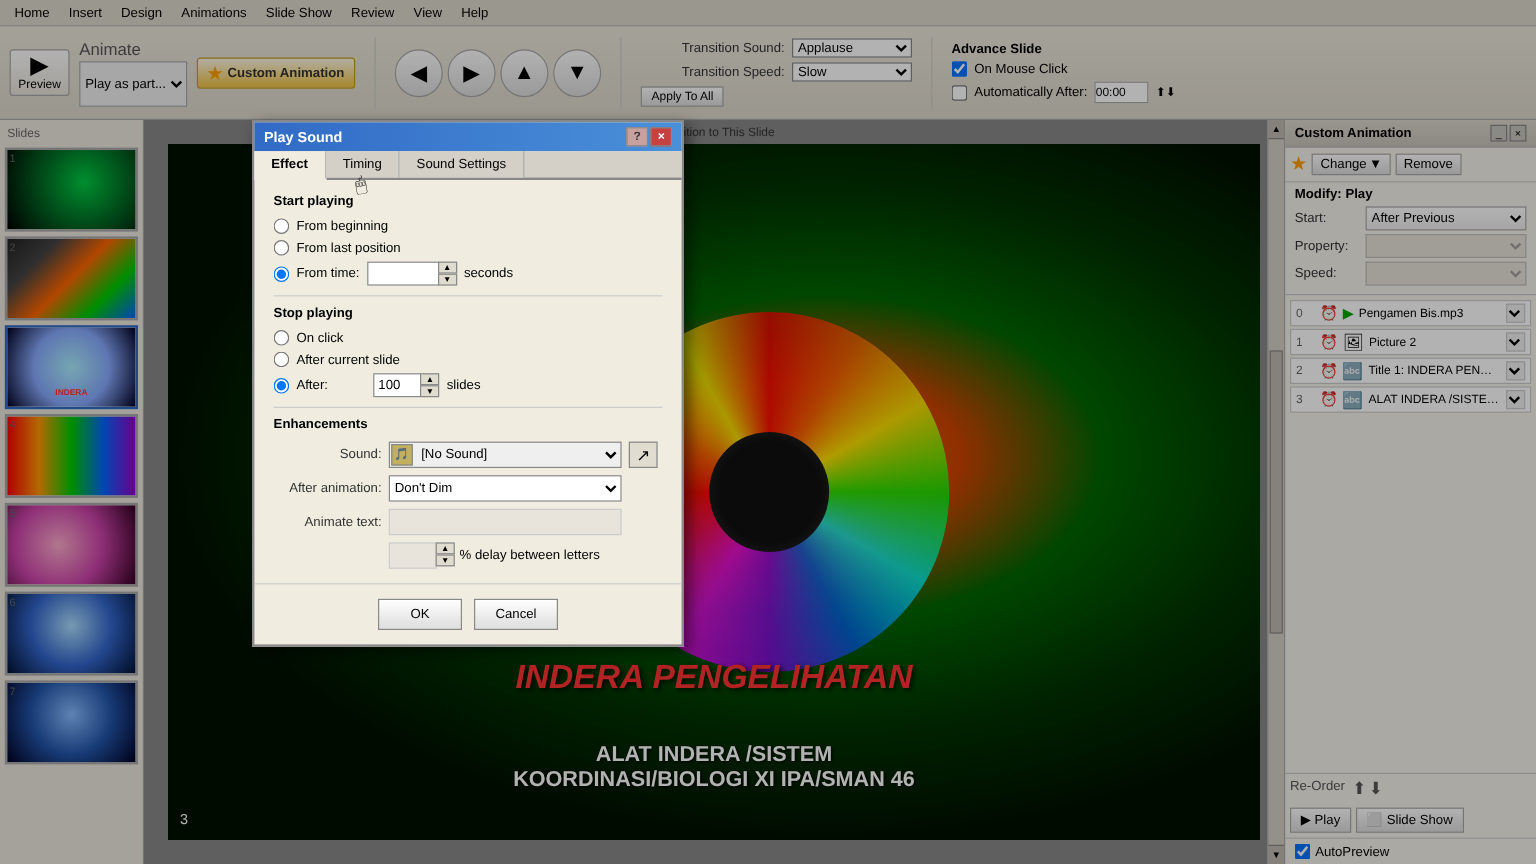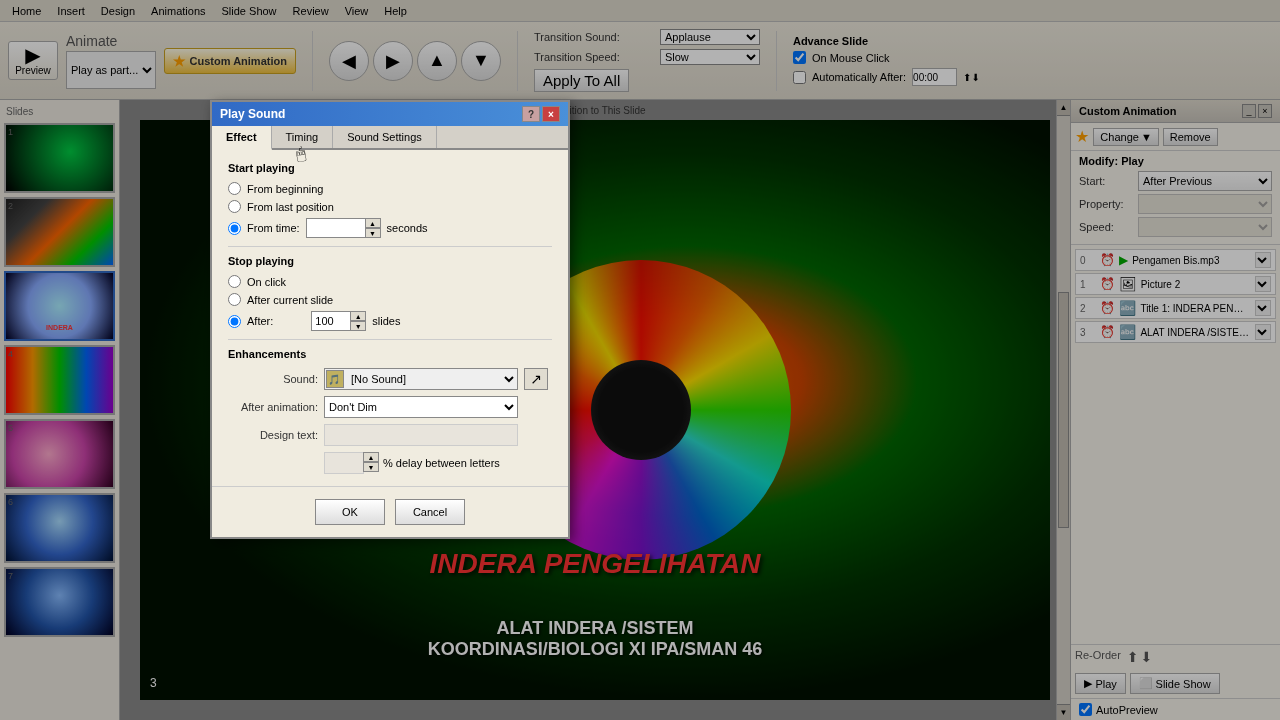--- a/index.html
+++ b/index.html
@@ -74,20 +74,21 @@
       font-size: 11px;
     }
     .transition-row {
       display: flex;
       align-items: center;
       gap: 6px;
     }
     .transition-label {
       color: #333;
       width: 120px;
+      text-align: right;
     }
     .transition-select {
       width: 100px;
       height: 16px;
       font-size: 11px;
       border: 1px solid #888;
       background: white;
     }
     .advance-group {
       display: flex;
@@ -98,21 +99,21 @@
     .advance-row {
       display: flex;
       align-items: center;
       gap: 6px;
     }
     .apply-btn {
       background: linear-gradient(to bottom, #fff, #ddd);
       border: 1px solid #aaa;
       padding: 2px 8px;
       cursor: pointer;
-      font-size: 15px;
+      font-size: 10px;
     }
 
     
     #main {
       display: flex;
       height: 620px;
     }
 
     
     #slides-panel {
@@ -946,21 +947,21 @@
           </select>
         </div>
         <button class="enh-btn" title="Browse">↗</button>
 
         <span class="enh-label">After animation:</span>
         <select class="enh-select">
           <option>Don't Dim</option>
         </select>
         <div></div>
 
-        <span class="enh-label">Design text:</span>
+        <span class="enh-label">Animate text:</span>
         <input type="text" class="animate-text-input" value="" style="">
         <div></div>
 
         <span class="enh-label"></span>
         <div class="percent-spin-wrapper">
           <div style="display:flex;">
             <input type="text" class="percent-input" value="" style="">
             <div class="spin-btn">
               <div class="spin-up">▲</div>
               <div class="spin-down">▼</div>

